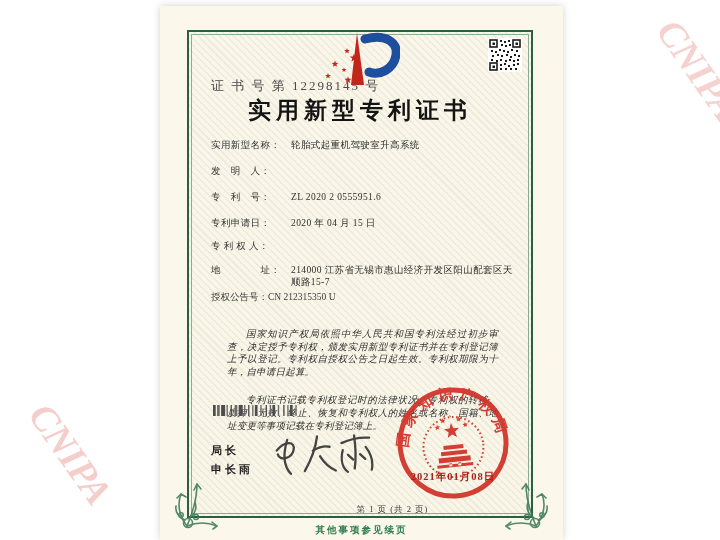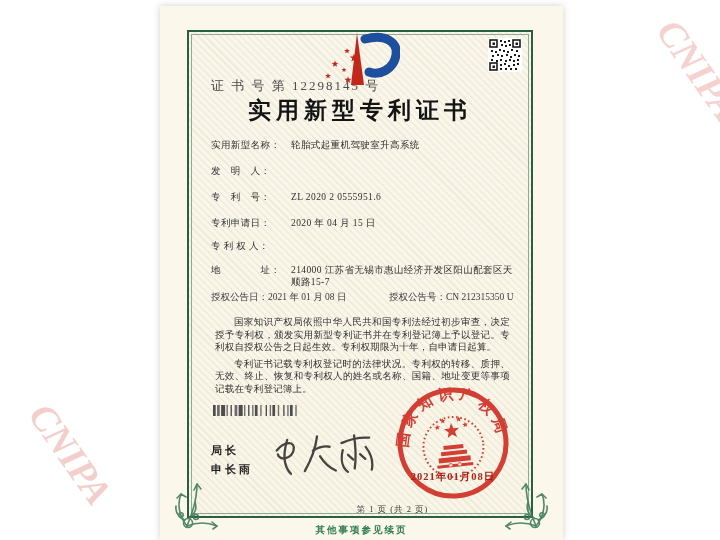--- a/index.html
+++ b/index.html
@@ -34,21 +34,21 @@
   .row{left:51px;width:312px;font-size:9.5px;line-height:12px;letter-spacing:.4px;display:flex;}
   .lbl{display:inline-block;width:80px;flex:0 0 80px;white-space:pre;color:#333;}
   .val{color:#2f2f2f;width:226px;}
   .grant-row{left:51px;top:285px;width:312px;font-size:9.5px;display:flex;}
   .grant-left{width:178px;white-space:pre;}
   .grant-right{white-space:pre;}
   .paras{
     left:51px;top:306px;width:303px;font-size:9.5px;line-height:12.6px;
     text-align:justify;color:#303030;letter-spacing:.2px;
   }
-  .paras p{margin:4px;text-indent:2em;}
+  .paras p{margin:16px;text-indent:2em;font-style:italic;}
   .barcode-wrap{left:53px;top:397px;width:110px;height:12px;}
   .signer{left:51px;top:437px;font-size:11px;letter-spacing:3px;color:#1f1f1f;font-weight:700;font-family:Liberation Sans, sans-serif;}
   .signer div{margin-bottom:4px;}
   .signature{position:absolute;left:108px;top:420px;}
   .seal{position:absolute;left:235px;top:379px;width:116px;height:116px;}
   .seal-date{
     left:231px;top:464px;width:124px;text-align:center;
     font-size:10.5px;font-weight:700;color:#a8231a;letter-spacing:1px;
   }
   .page-info{left:27px;top:498px;width:315px;text-align:center;font-size:8.5px;letter-spacing:1px;color:#3a3a3a;padding-left:48px;}
@@ -144,21 +144,20 @@
     </div>
     <div class="t row" style="top:234px">
       <span class="lbl">专 利 权 人：</span>
     </div>
     <div class="t row" style="top:258px">
       <span class="lbl">地　　　　址：</span>
       <span class="val">214000 江苏省无锡市惠山经济开发区阳山配套区天顺路15-7</span>
     </div>
 
     <div class="t grant-row">
-      <span class="grant-left"><span>授权公告日：</span><span>2021 年 01 月 08 日</span></span>
       <span class="grant-right"><span>授权公告号：</span><span>CN 212315350 U</span></span>
     </div>
 
     <div class="t paras">
       <p>国家知识产权局依照中华人民共和国专利法经过初步审查，决定授予专利权，颁发实用新型专利证书并在专利登记簿上予以登记。专利权自授权公告之日起生效。专利权期限为十年，自申请日起算。</p>
       <p>专利证书记载专利权登记时的法律状况。专利权的转移、质押、无效、终止、恢复和专利权人的姓名或名称、国籍、地址变更等事项记载在专利登记簿上。</p>
     </div>
 
     <div class="t barcode-wrap">
       <svg id="barcode-svg" width="110" height="12" viewBox="0 0 110 12">

